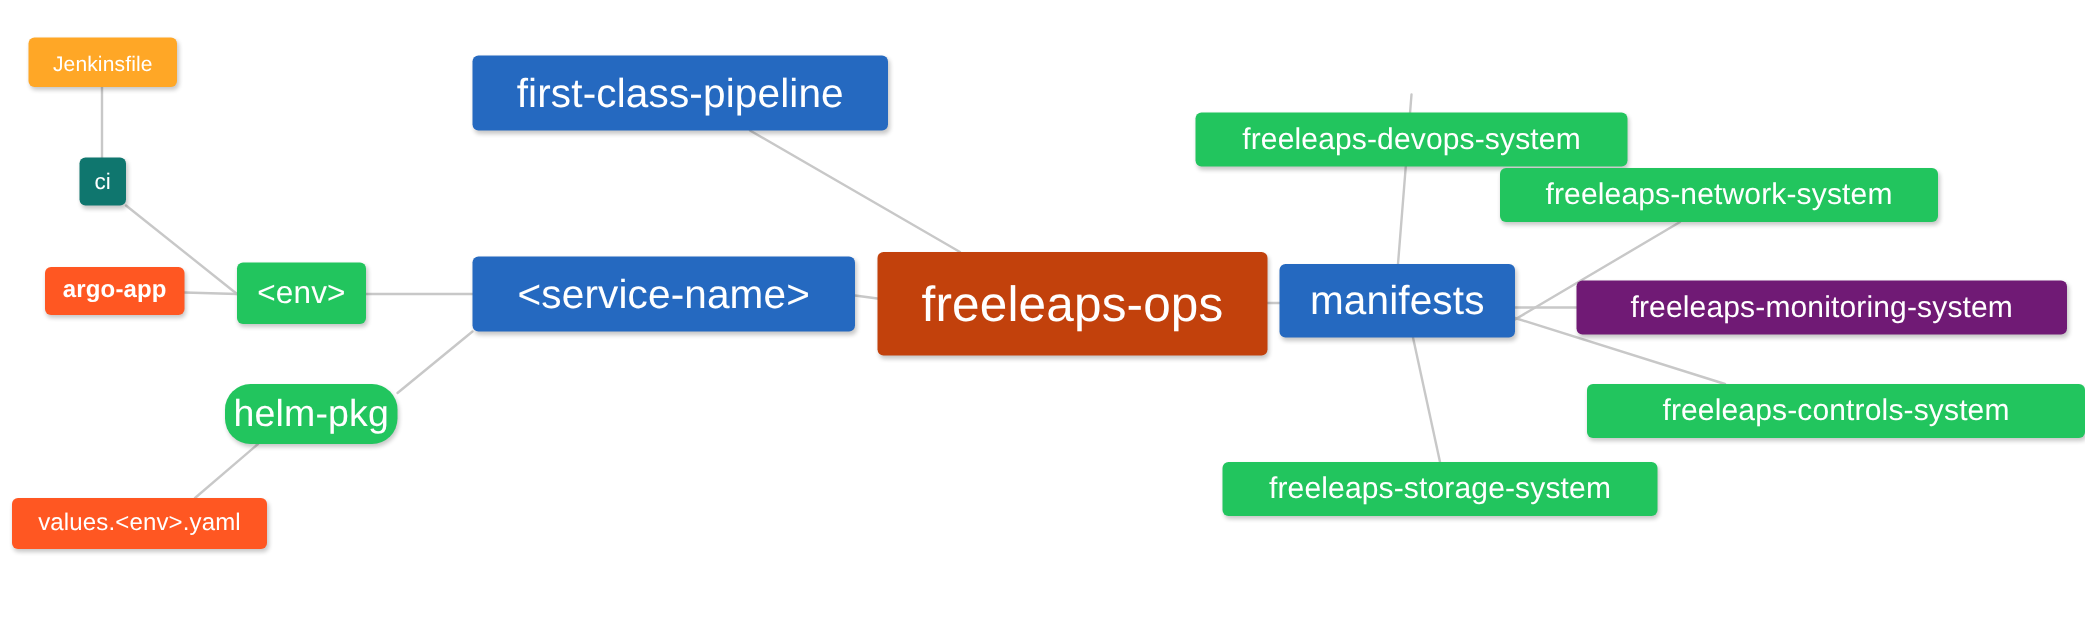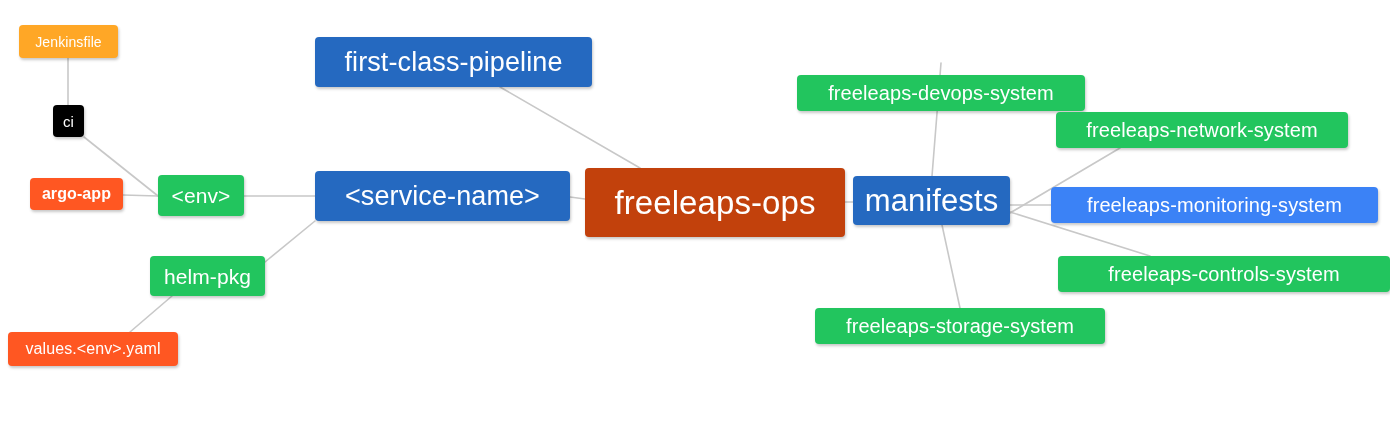--- a/index.html
+++ b/index.html
@@ -39,28 +39,28 @@
       <line x1="570" y1="197" x2="585" y2="199" stroke="#c8c8c8" stroke-width="1.6" stroke-linecap="round"></line>
       <line x1="845" y1="202" x2="853" y2="202" stroke="#c8c8c8" stroke-width="1.6" stroke-linecap="round"></line>
       <line x1="932" y1="176" x2="941" y2="63" stroke="#c8c8c8" stroke-width="1.6" stroke-linecap="round"></line>
       <line x1="1010" y1="213" x2="1120" y2="148" stroke="#c8c8c8" stroke-width="1.6" stroke-linecap="round"></line>
       <line x1="1010" y1="205" x2="1051" y2="205" stroke="#c8c8c8" stroke-width="1.6" stroke-linecap="round"></line>
       <line x1="1010" y1="212" x2="1150" y2="256" stroke="#c8c8c8" stroke-width="1.6" stroke-linecap="round"></line>
       <line x1="942" y1="225" x2="960" y2="308" stroke="#c8c8c8" stroke-width="1.6" stroke-linecap="round"></line>
     </svg>
   <div id="node-layer">
       <div class="node" style="left: 19px; top: 25px; width: 99px; height: 33px; background: rgb(255, 167, 38); font-size: 14px; padding: 0px 8px;">Jenkinsfile</div>
-      <div class="node" style="left: 53px; top: 105px; width: 31px; height: 32px; background: #000000; font-size: 15px; padding: 0px 6px;">ci</div>
+      <div class="node" style="left: 53px; top: 105px; width: 31px; height: 32px; background: #0f766e; font-size: 15px; padding: 0px 6px;">ci</div>
       <div class="node" style="left: 30px; top: 178px; width: 93px; height: 32px; background: rgb(255, 87, 34); font-size: 16px; padding: 0px 9px; font-weight: bold;">argo-app</div>
       <div class="node" style="left: 158px; top: 175px; width: 86px; height: 41px; background: rgb(34, 197, 94); font-size: 21px; padding: 0px 10px;">&lt;env&gt;</div>
-      <div class="node" style="left: 150px; top: 256px; width: 115px; height: 40px; background: rgb(34, 197, 94); font-size: 21px; padding: 0px 10px;">helm-pkg</div>
+      <div class="node" style="left: 150px; top: 256px; width: 115px; height: 40px; background: rgb(34, 197, 94); font-size: 25px; padding: 0px 10px; border-radius: 17px;">helm-pkg</div>
       <div class="node" style="left: 8px; top: 332px; width: 170px; height: 34px; background: rgb(255, 87, 34); font-size: 16px; padding: 0px 0;">values.&lt;env&gt;.yaml</div>
       <div class="node" style="left: 315px; top: 37px; width: 277px; height: 50px; background: rgb(37, 105, 192); font-size: 27px; padding: 0px 14px;">first-class-pipeline</div>
       <div class="node" style="left: 315px; top: 171px; width: 255px; height: 50px; background: rgb(37, 105, 192); font-size: 27px; padding: 0px 28px;">&lt;service-name&gt;</div>
       <div class="node" style="left: 585px; top: 168px; width: 260px; height: 69px; background: #c2410c; font-size: 33px; padding: 0px 16px;">freeleaps-ops</div>
-      <div class="node" style="left: 853px; top: 176px; width: 157px; height: 49px; background: rgb(37, 105, 192); font-size: 31px; padding: 0px 13px;">manifests</div>
+      <div class="node" style="left: 853px; top: 176px; width: 157px; height: 49px; background: rgb(37, 105, 192); font-size: 27px; padding: 0px 13px;">manifests</div>
       <div class="node" style="left: 797px; top: 27px; width: 288px; height: 36px; background: rgb(34, 197, 94); font-size: 20px; padding: 0px 11px; margin-top: 48px;">freeleaps-devops-system</div>
-      <div class="node" style="left: 1056px; top: 112px; width: 292px; height: 36px; background: rgb(34, 197, 94); font-size: 20px; padding: 0px 11px;">freeleaps-network-system</div>
-      <div class="node" style="left: 1051px; top: 187px; width: 327px; height: 36px; background: #3b82f6; font-size: 20px; padding: 0px 11px;">freeleaps-monitoring-system</div>
+      <div class="node" style="left: 1000px; top: 112px; width: 292px; height: 36px; background: rgb(34, 197, 94); font-size: 20px; padding: 0px 11px;">freeleaps-network-system</div>
+      <div class="node" style="left: 1051px; top: 187px; width: 327px; height: 36px; background: #701a75; font-size: 20px; padding: 0px 11px;">freeleaps-monitoring-system</div>
       <div class="node" style="left: 1058px; top: 256px; width: 332px; height: 36px; background: rgb(34, 197, 94); font-size: 20px; padding: 0px 11px;">freeleaps-controls-system</div>
       <div class="node" style="left: 815px; top: 308px; width: 290px; height: 36px; background: rgb(34, 197, 94); font-size: 20px; padding: 0px 21px;">freeleaps-storage-system</div>
     </div>
 </div>
 
 </body></html>

